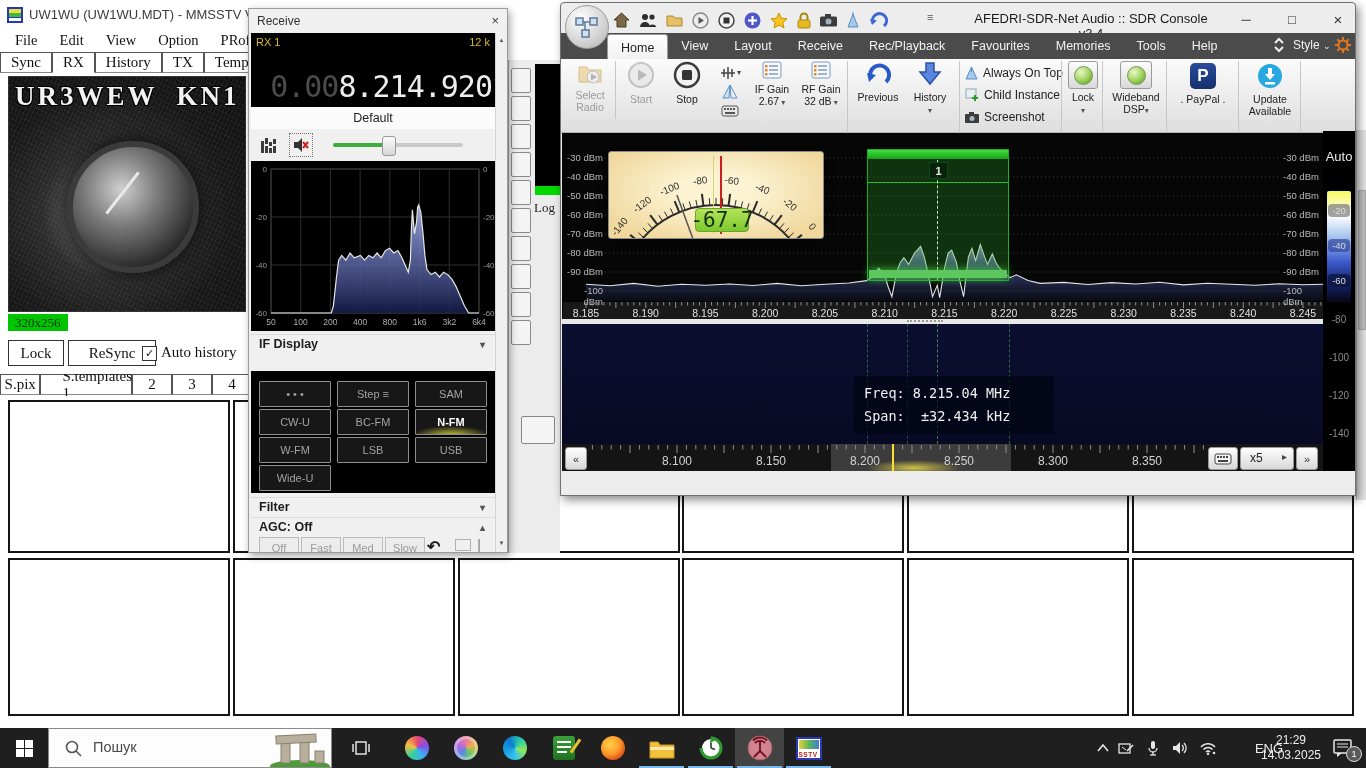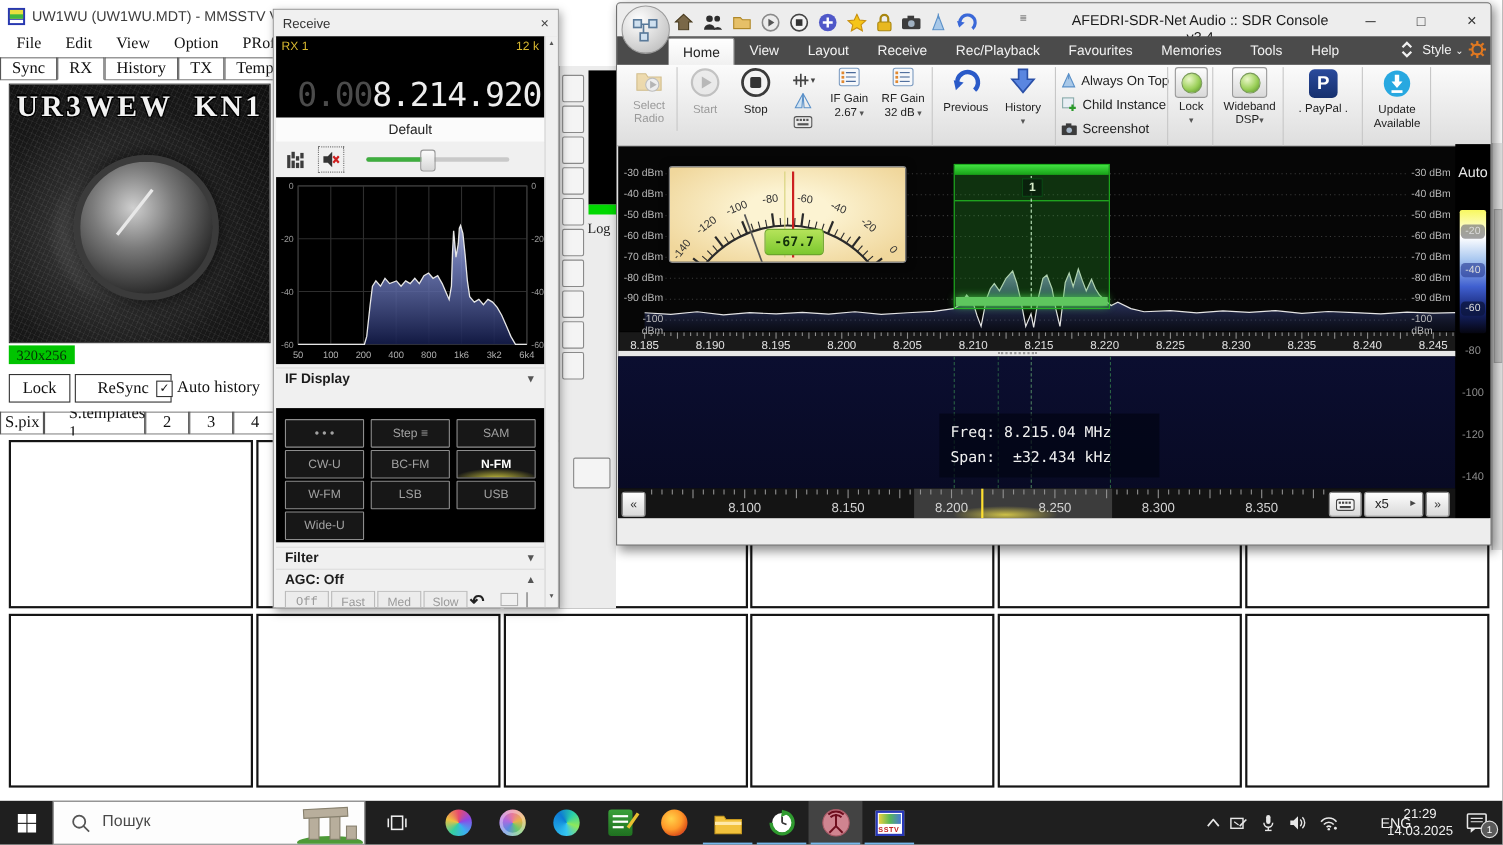--- a/index.html
+++ b/index.html
@@ -256,21 +256,21 @@
       </div>
     <div class="rxhdr" style="top:508px;">
       <span>AGC: Off</span>
         <span class="hdr-chev">▴</span>
       </div>
 
     <div class="abs" id="rx-agc" style="left:2px;top:528px;width:244px;height:15px;overflow:hidden;background:#f0f0f0;">
       <span class="abs" style="left:176px;top:0px;font-size:16px;font-weight:bold;color:#222;">↶</span>
       <span class="abs" style="left:204px;top:2px;width:14px;height:10px;border:1px solid #b0b0b0;"></span>
       <span class="abs" style="left:226px;top:0px;color:#888;">|</span>
-    <div style="position: absolute; left: 8px; top: 0px; width: 38px; height: 20px; background: rgb(236, 236, 236); border: 1px solid rgb(187, 187, 187); color: rgb(154, 154, 154); font-size: 11px; display: flex; align-items: center; justify-content: center; font-family: Liberation Mono, monospace;">Off</div>
+    <div style="position: absolute; left: 8px; top: 0px; width: 38px; height: 20px; background: rgb(236, 236, 236); border: 1px solid rgb(187, 187, 187); color: rgb(154, 154, 154); font-size: 11px; display: flex; align-items: center; justify-content: center;">Off</div>
         <div style="position: absolute; left: 50px; top: 0px; width: 38px; height: 20px; background: rgb(236, 236, 236); border: 1px solid rgb(187, 187, 187); color: rgb(154, 154, 154); font-size: 11px; display: flex; align-items: center; justify-content: center;">Fast</div>
         <div style="position: absolute; left: 92px; top: 0px; width: 38px; height: 20px; background: rgb(236, 236, 236); border: 1px solid rgb(187, 187, 187); color: rgb(154, 154, 154); font-size: 11px; display: flex; align-items: center; justify-content: center;">Med</div>
         <div style="position: absolute; left: 134px; top: 0px; width: 38px; height: 20px; background: rgb(236, 236, 236); border: 1px solid rgb(187, 187, 187); color: rgb(154, 154, 154); font-size: 11px; display: flex; align-items: center; justify-content: center;">Slow</div>
       </div>
 
     <div class="abs" style="left:246px;top:24px;width:12px;height:519px;background:#f0f0f0;border-left:1px solid #d4d4d4;box-sizing:border-box;">
       <div class="flexc" style="height:14px;font-size:6px;color:#555;">▲</div>
       <div class="abs flexc" style="bottom:2px;width:11px;height:14px;font-size:6px;color:#555;">▼</div>
     </div>
   </div>
@@ -646,21 +646,21 @@
           <text x="0" y="0" fill="#333" font-size="10" font-family="Liberation Sans" text-anchor="middle" transform="translate(91.61447896393604,31.998789233123404) rotate(-7.428571428571431)">-80</text>
           <text x="0" y="0" fill="#333" font-size="10" font-family="Liberation Sans" text-anchor="middle" transform="translate(122.38552103606395,31.998789233123404) rotate(7.4285714285714235)">-60</text>
           <text x="0" y="0" fill="#333" font-size="10" font-family="Liberation Sans" text-anchor="middle" transform="translate(152.1278300556985,39.88878824359439) rotate(22.285714285714292)">-40</text>
           <text x="0" y="0" fill="#333" font-size="10" font-family="Liberation Sans" text-anchor="middle" transform="translate(178.8527248287318,55.14123164047223) rotate(37.14285714285714)">-20</text>
           <text x="0" y="0" fill="#333" font-size="10" font-family="Liberation Sans" text-anchor="middle" transform="translate(200.7732796791999,76.73628443624666) rotate(52)">0</text>
           <line x1="104.5" y1="4" x2="104.5" y2="82" stroke="#d6d27a" stroke-width="1"></line>
           <line x1="112" y1="4" x2="112" y2="82" stroke="#cc2020" stroke-width="2"></line>
           <line x1="107" y1="150" x2="67.90288402742901" y2="42.91398073218272" stroke="#555" stroke-width="1.5"></line>
         </svg>
       <div class="abs mono flexc" style="left:86px;top:56px;width:52px;height:22px;background:linear-gradient(#b5e35a,#7cc82e);
-                  border:1px solid #6aa42a;border-radius:4px;font-size:12px;font-weight:bold;color:#12300a;">-67.7</div>
+                  border:1px solid #6aa42a;border-radius:4px;font-size:21px;font-weight:normal;color:#12300a;">-67.7</div>
     </div>
 
     <div class="abs" style="left:306px;top:146px;width:142px;height:132px;background:rgba(40,165,40,.28);border:1px solid #1fae1f;box-sizing:border-box;">
       <div class="abs" style="left:0;top:0;width:140px;height:9px;background:linear-gradient(#41e041,#17a017);"></div>
       <div class="abs" style="left:0;top:32px;width:140px;height:1px;background:#25c025;"></div>
       <div class="abs" style="left:69px;top:10px;width:0;height:120px;border-left:1px dashed #c2ecc2;"></div>
       <div class="abs flexc" style="left:61px;top:12px;width:17px;height:15px;background:rgba(8,30,12,.85);border:1px solid #0a4a14;
                   color:#d6ecca;font-size:11px;font-weight:bold;">1</div>
       <div class="abs" style="left:1px;top:120px;width:138px;height:8px;background:#5ec65e;box-shadow:0 0 8px #46c846;"></div>
     </div>

